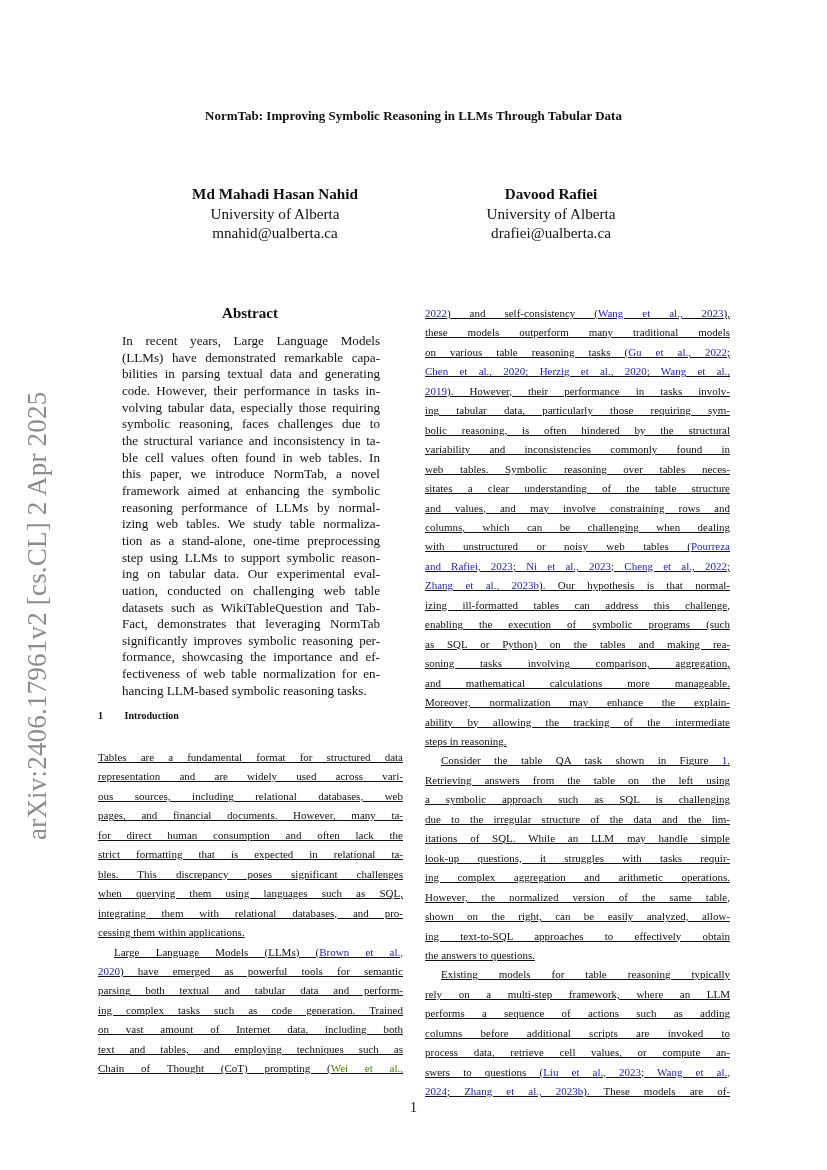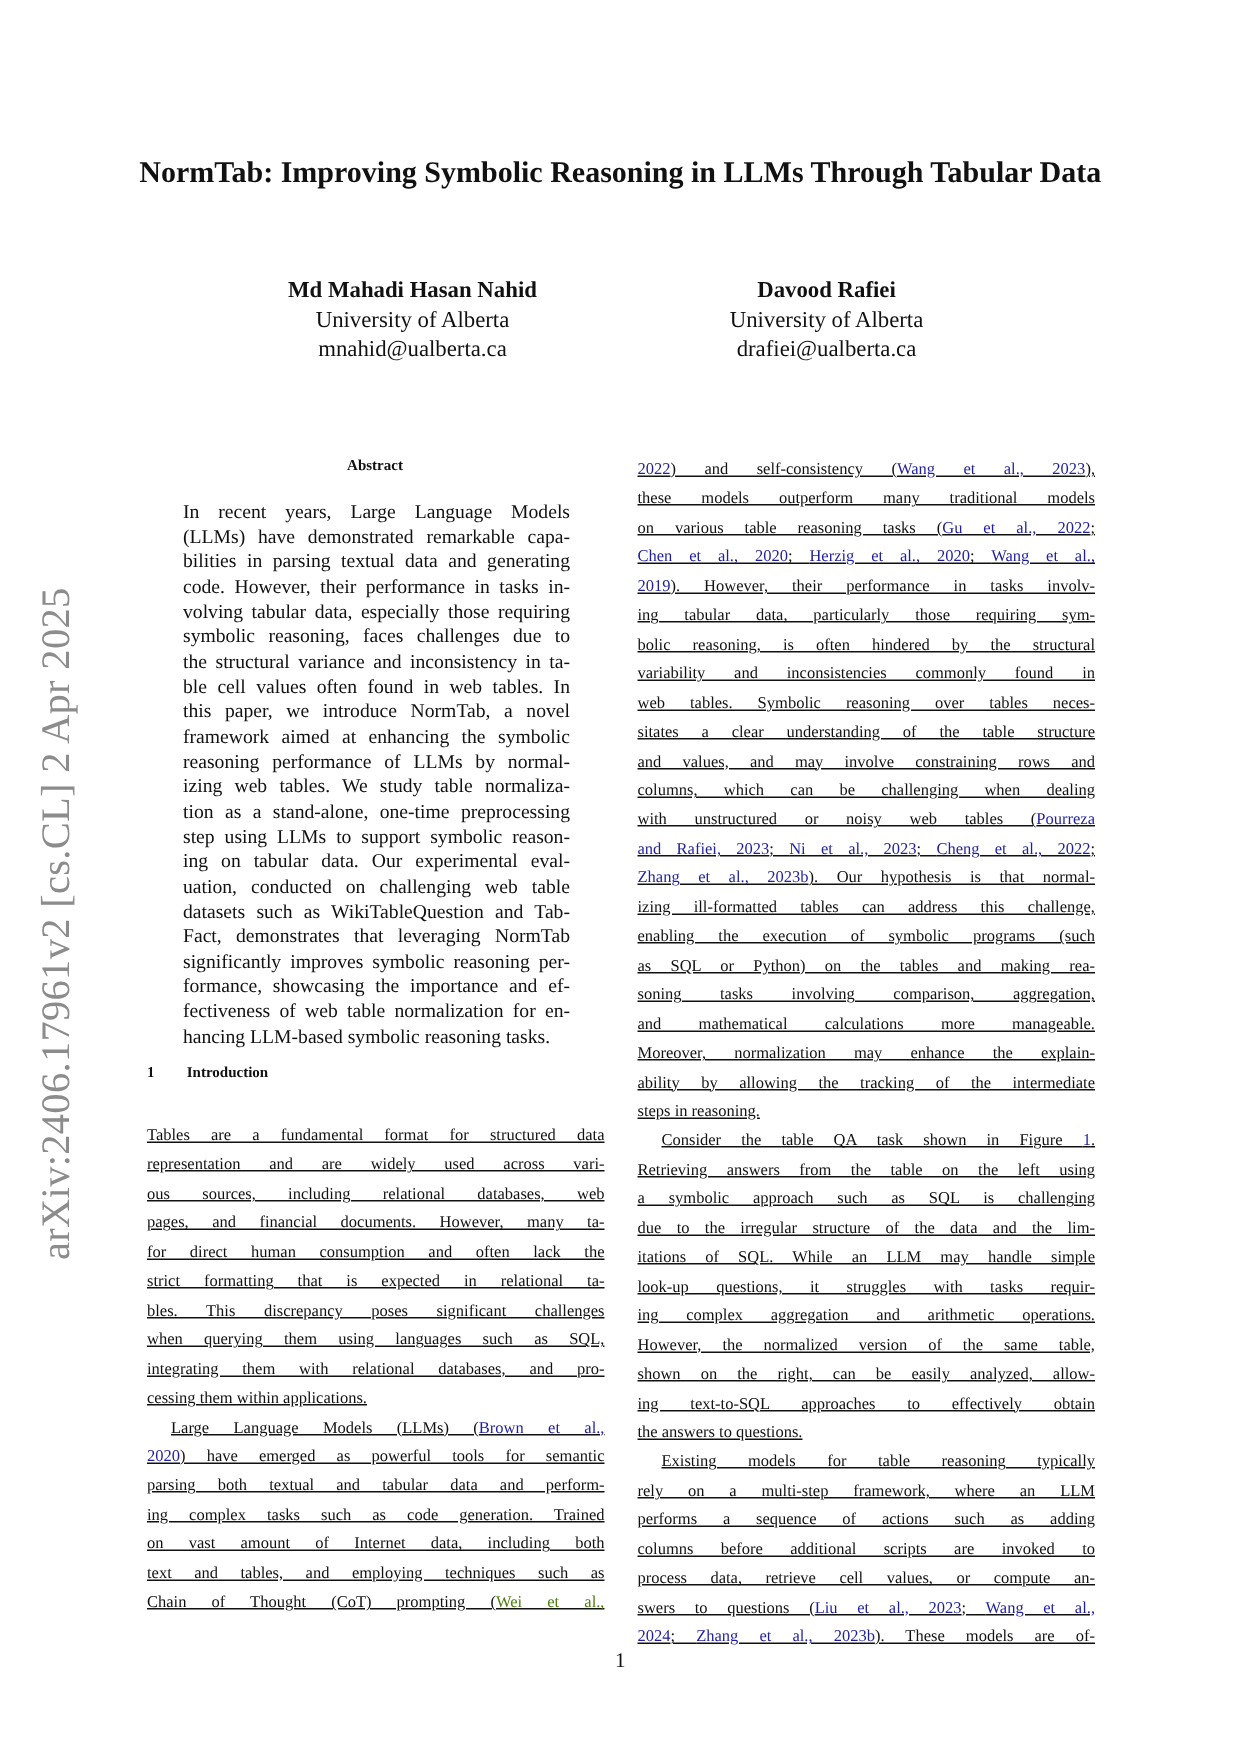--- a/index.html
+++ b/index.html
@@ -1,29 +1,29 @@
 <!DOCTYPE html>
 <html><head>
 <meta charset="utf-8">
 <style>
   html, body { margin: 0; padding: 0; background: #ffffff; }
   body { width: 827px; height: 1170px; position: relative; overflow: hidden;
          font-family: "Liberation Serif", "DejaVu Serif", serif; color: #111; }
   .title { position: absolute; left: 80px; top: 104px; width: 667px; text-align: center;
-           font-weight: bold; font-size: 20px; line-height: 23px; }
+           font-weight: bold; font-size: 13px; line-height: 23px; }
   .author { position: absolute; top: 184px; width: 260px; text-align: center;
             font-size: 15.2px; line-height: 19.5px; }
   .author .name { font-weight: bold; }
   .a1 { left: 145px; }
   .a2 { left: 421px; }
   .arxiv { position: absolute; left: 22px; top: 840px; transform-origin: left top;
            transform: rotate(-90deg); font-size: 27px; color: #8c8c8c; white-space: nowrap;
            letter-spacing: 0.2px; }
   .abstract-head { position: absolute; left: 122px; top: 305px; width: 256px; text-align: center;
-                   font-weight: bold; font-size: 10px; }
+                   font-weight: bold; font-size: 15px; }
   .abstract { position: absolute; left: 122px; top: 333px; width: 258px; font-size: 13.1px;
               line-height: 16.65px; text-align: justify; hyphens: manual; }
   .abstract .ln, .col .ln { display: block; text-align: justify; text-align-last: justify; white-space: nowrap; }
   .abstract .ln.last, .col .ln.last { text-align-last: left; }
   .sec-head { position: absolute; left: 98px; top: 710px; font-weight: bold; font-size: 10px; }
   .sec-head .num { display: inline-block; width: 24px; }
   .col { position: absolute; width: 305px; font-size: 11px; line-height: 19.45px; text-decoration: underline; }
   .col-left { left: 98px; top: 748px; }
   .col-right { left: 425px; top: 304px; }
   .ln span.cite { color: #1f1f9e; }

